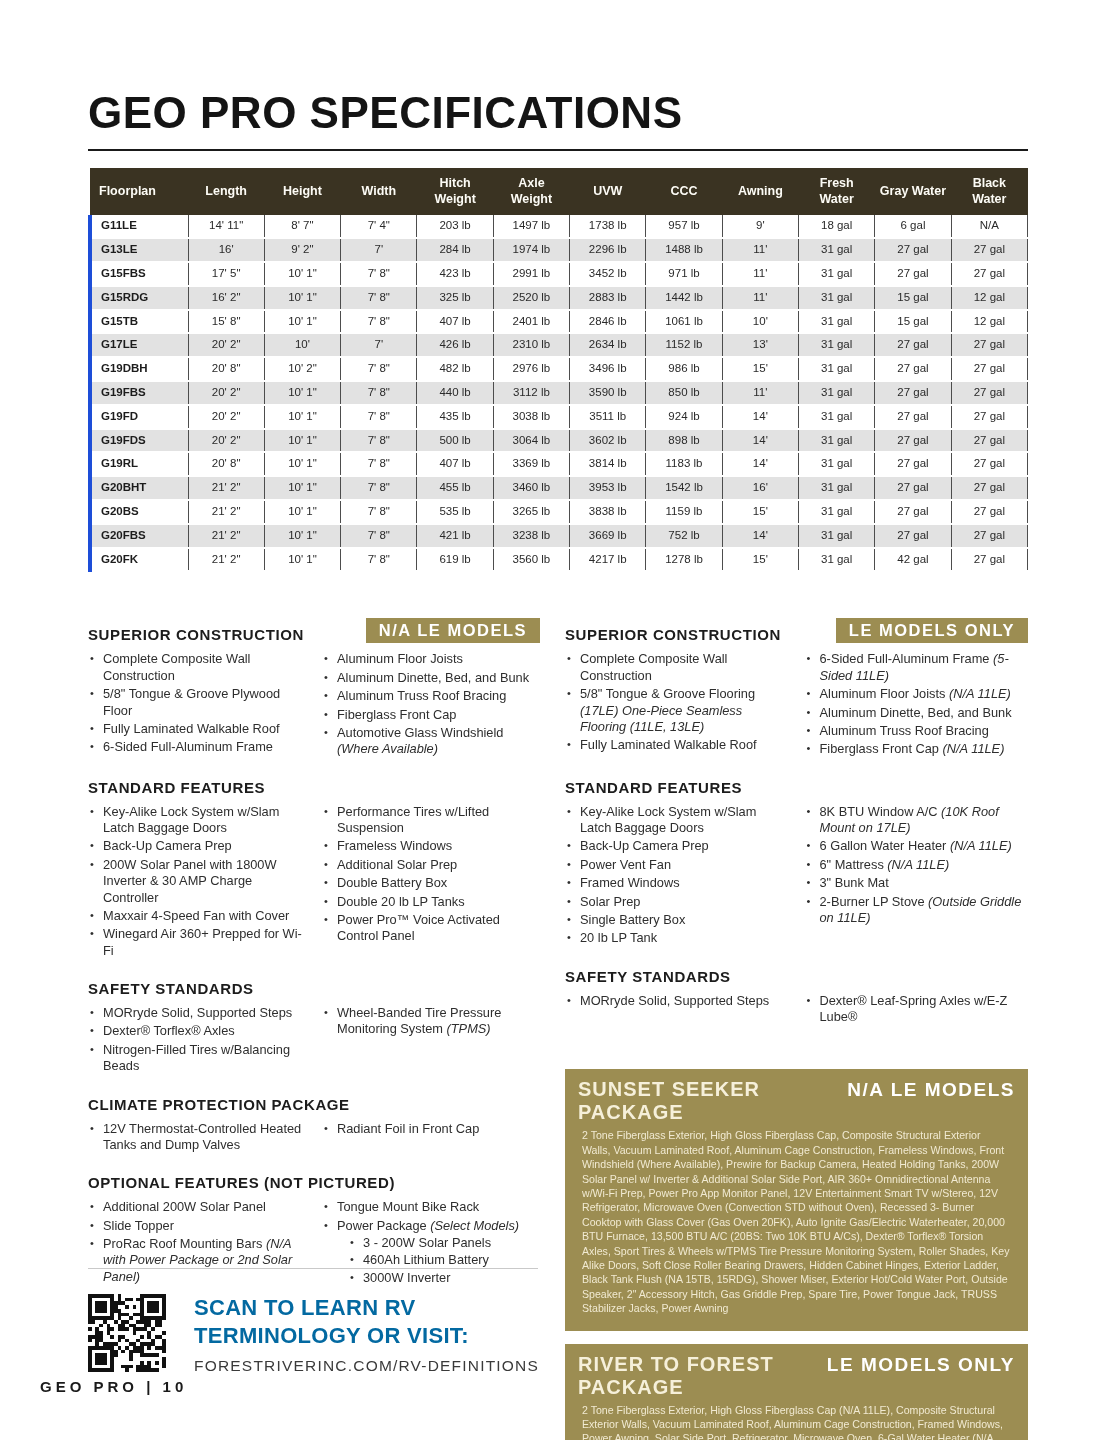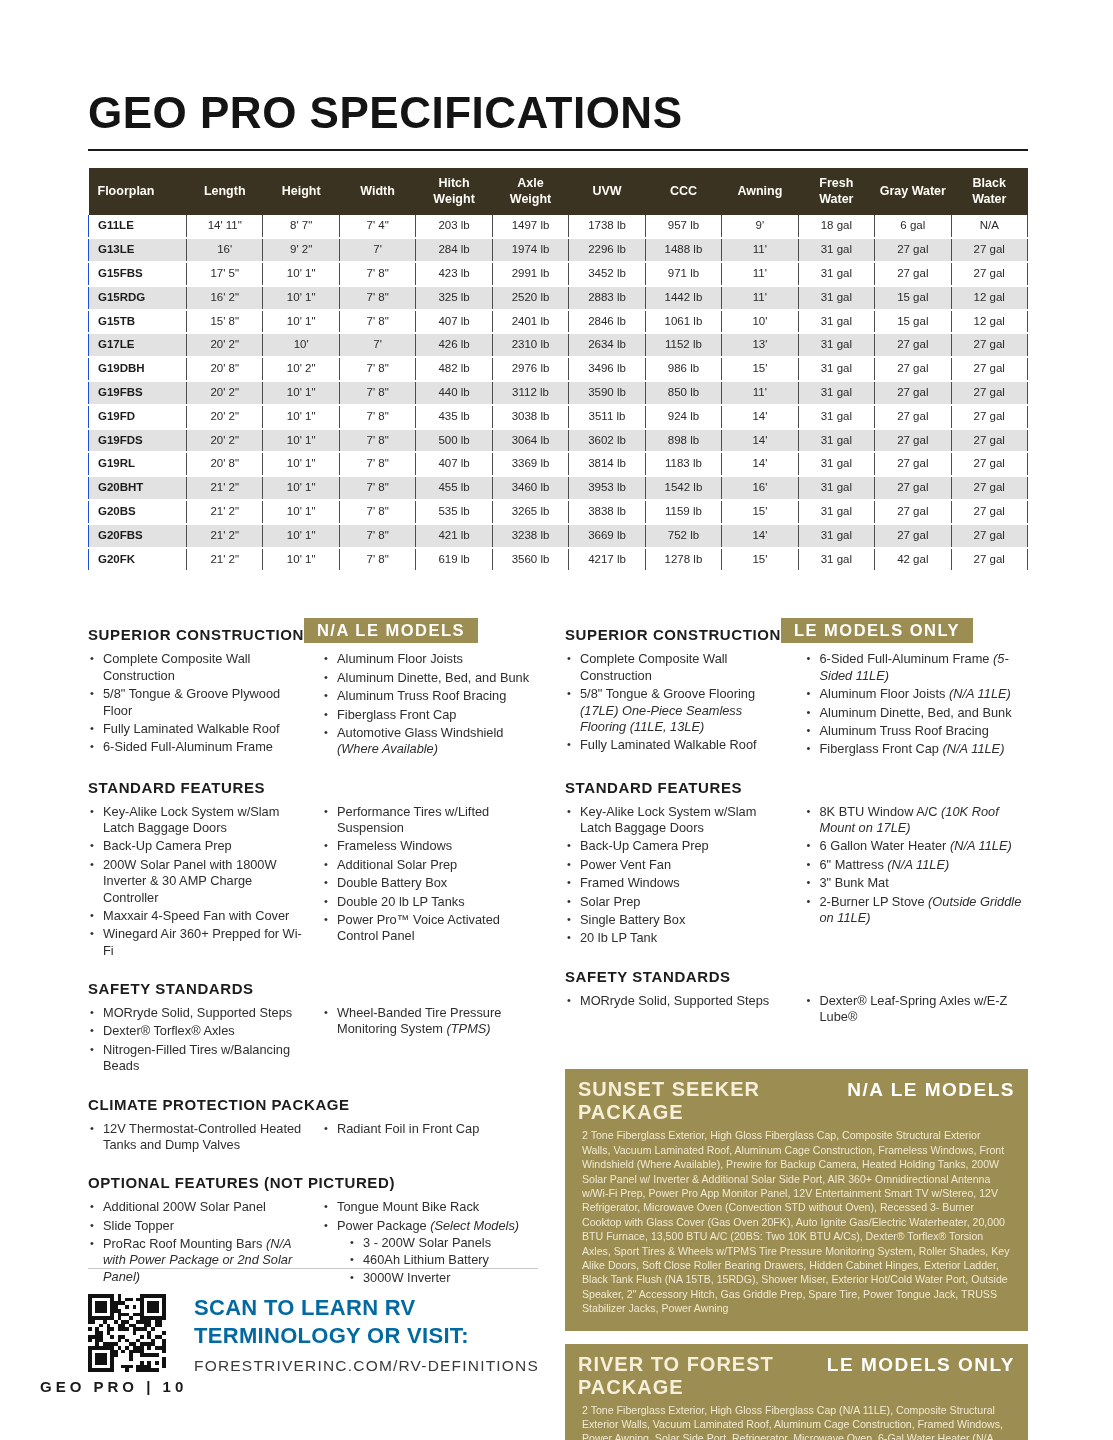--- a/index.html
+++ b/index.html
@@ -22,28 +22,28 @@
   table.spec th{
     background:var(--table-header,#3A3322);color:#fdfcf6;font-size:12.5px;
     font-weight:bold;padding:8px 3px;line-height:1.25;vertical-align:middle;
   }
   table.spec th:first-child{text-align:left;padding-left:9px;width:86px;}
   table.spec td{
     font-size:11.5px;color:#2a2a2a;text-align:center;padding:4px 2px;
     border-right:1px solid #4d4d4d;border-bottom:2px solid #ffffff;line-height:1.2;
   }
   table.spec td:first-child{
-    text-align:left;font-weight:bold;padding-left:9px;border-left:1px solid #1d4ed8;color:#1c1c1c;
+    text-align:left;font-weight:bold;padding-left:9px;border-left:4px solid #1d4ed8;color:#1c1c1c;
   }
   table.spec tbody tr:nth-child(even) td{background:var(--row-alt,#E2E2E2);}
   
   .cols{display:flex;margin-top:20px;}
   .half-left{width:452px;margin-right:25px;}
   .half-right{width:463px;}
-  .sec-head{display:flex;justify-content:flex-start;align-items:flex-end;margin-top:19px;margin-bottom:8px;}
+  .sec-head{display:flex;justify-content:space-between;align-items:flex-end;margin-top:19px;margin-bottom:8px;}
   .feat:first-child .sec-head{margin-top:26px;}
   h2{
     margin:0;font-size:15px;font-weight:bold;letter-spacing:0.6px;color:#1c1c1c;
   }
   .badge{
     background:var(--olive,#9C8D52);color:#ffffff;font-weight:bold;font-size:16.5px;
     letter-spacing:1.5px;padding:3px 13px;white-space:nowrap;
   }
   .sec-cols{display:flex;gap:16px;}
   .sec-cols ul{flex:1;list-style:none;margin:0;padding:0;}

